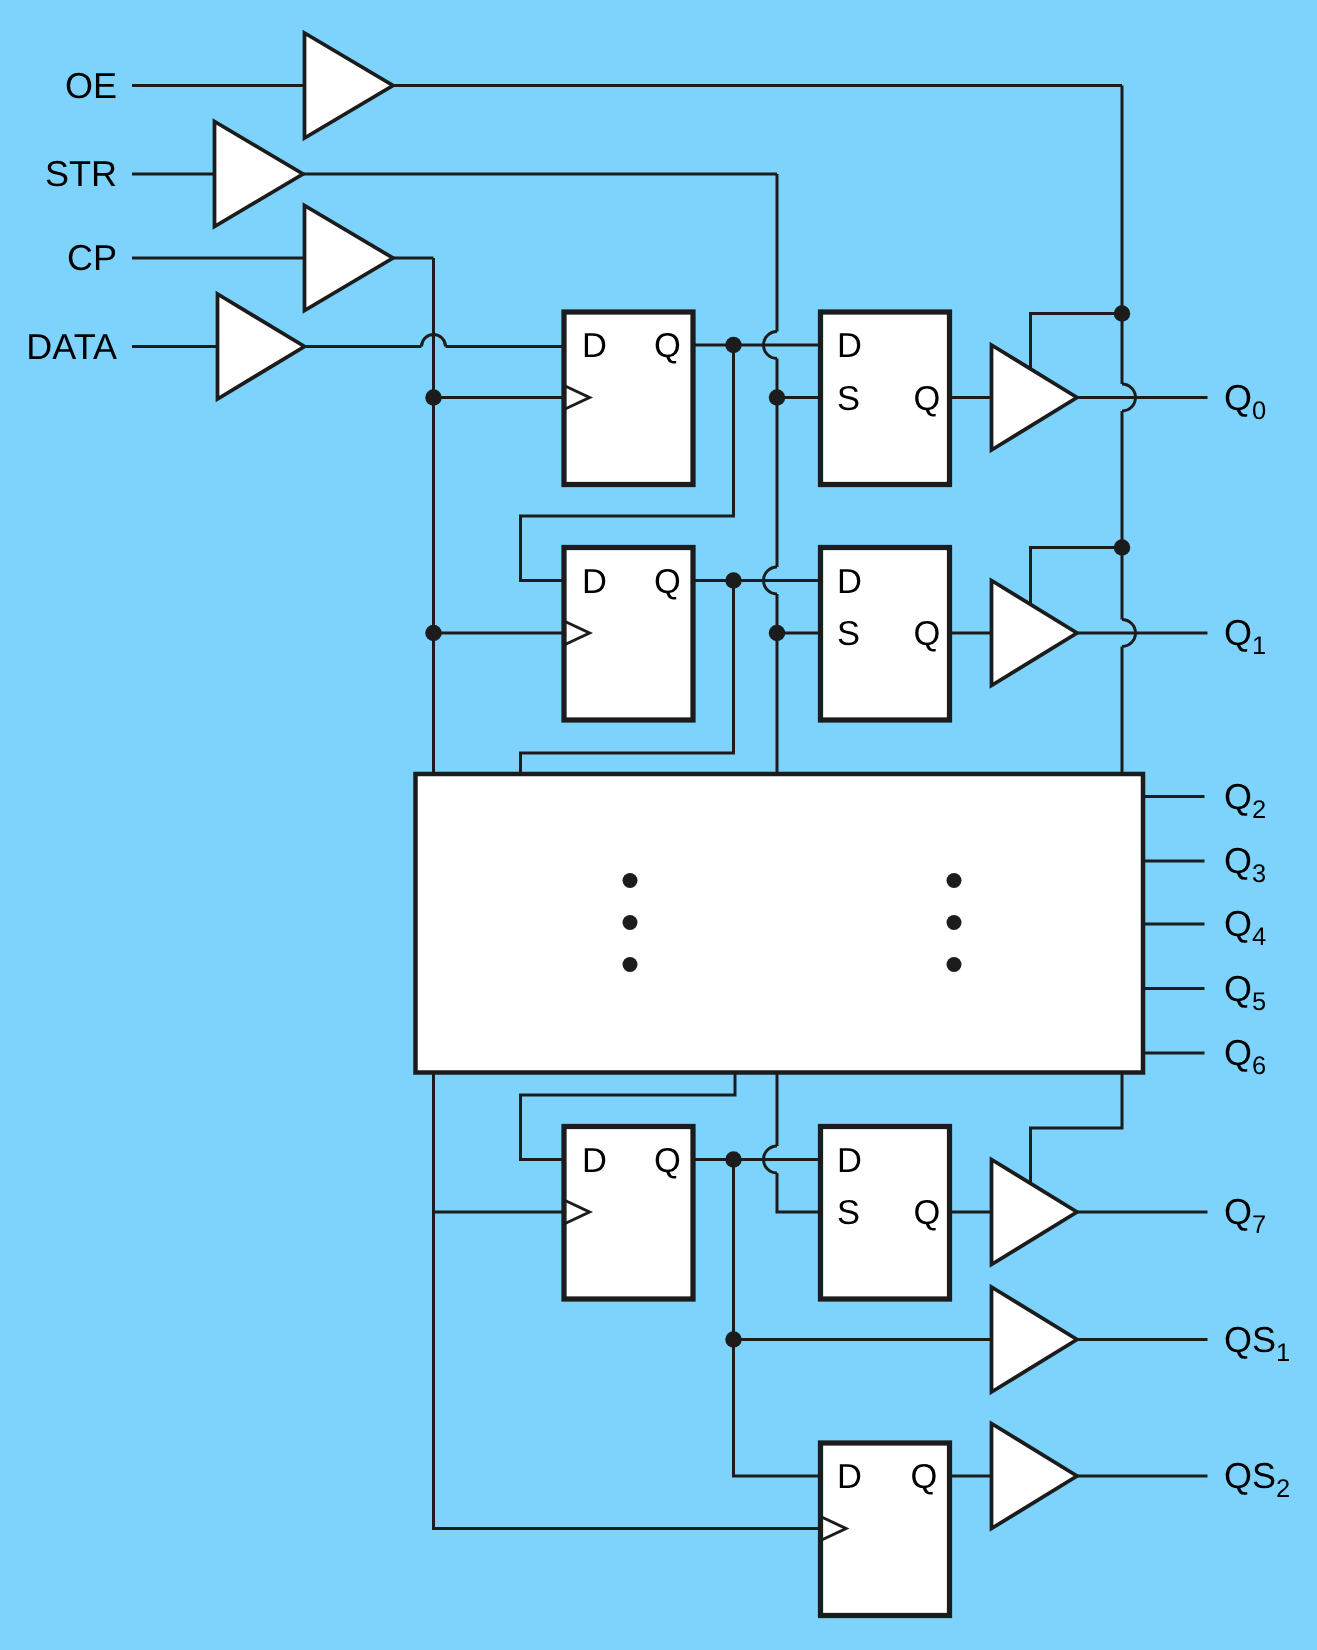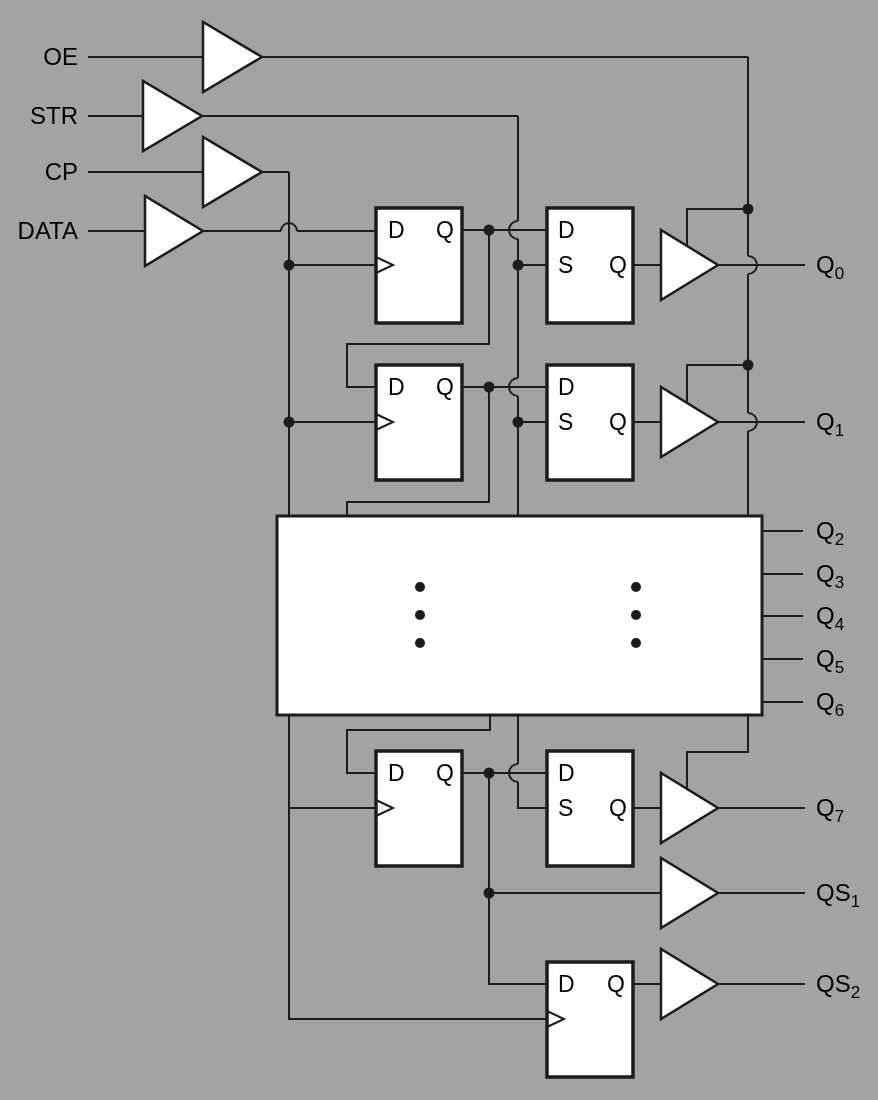--- a/index.html
+++ b/index.html
@@ -1,16 +1,16 @@
 <!DOCTYPE html>
 <html><head>
 <meta charset="utf-8">
 <style>
   html,body{margin:0;padding:0;background:#ffffff;}
-  .page{width:878px;height:1100px;background:#a3a3a3;position:relative;}
+  .page{width:878px;height:1100px;background:#7dd3fc;position:relative;}
   svg{display:block;}
   .wire{stroke:#1c1c1c;stroke-width:2;fill:none;}
   .hop{stroke:#1c1c1c;stroke-width:2;fill:none;}
   .boxb{stroke:#1c1c1c;stroke-width:3.5;fill:#ffffff;}
   .bigbox{stroke:#1c1c1c;stroke-width:3;fill:#ffffff;}
   .dash{stroke:#1c1c1c;stroke-width:2;fill:none;stroke-dasharray:11 7;}
   .tri{stroke:#1c1c1c;stroke-width:2.5;fill:#ffffff;stroke-linejoin:miter;}
   .chev{stroke:#1c1c1c;stroke-width:2;fill:none;}
   .dot{fill:#1c1c1c;stroke:none;}
   text{fill:#000000;font-family:"Liberation Sans","DejaVu Sans",sans-serif;}

